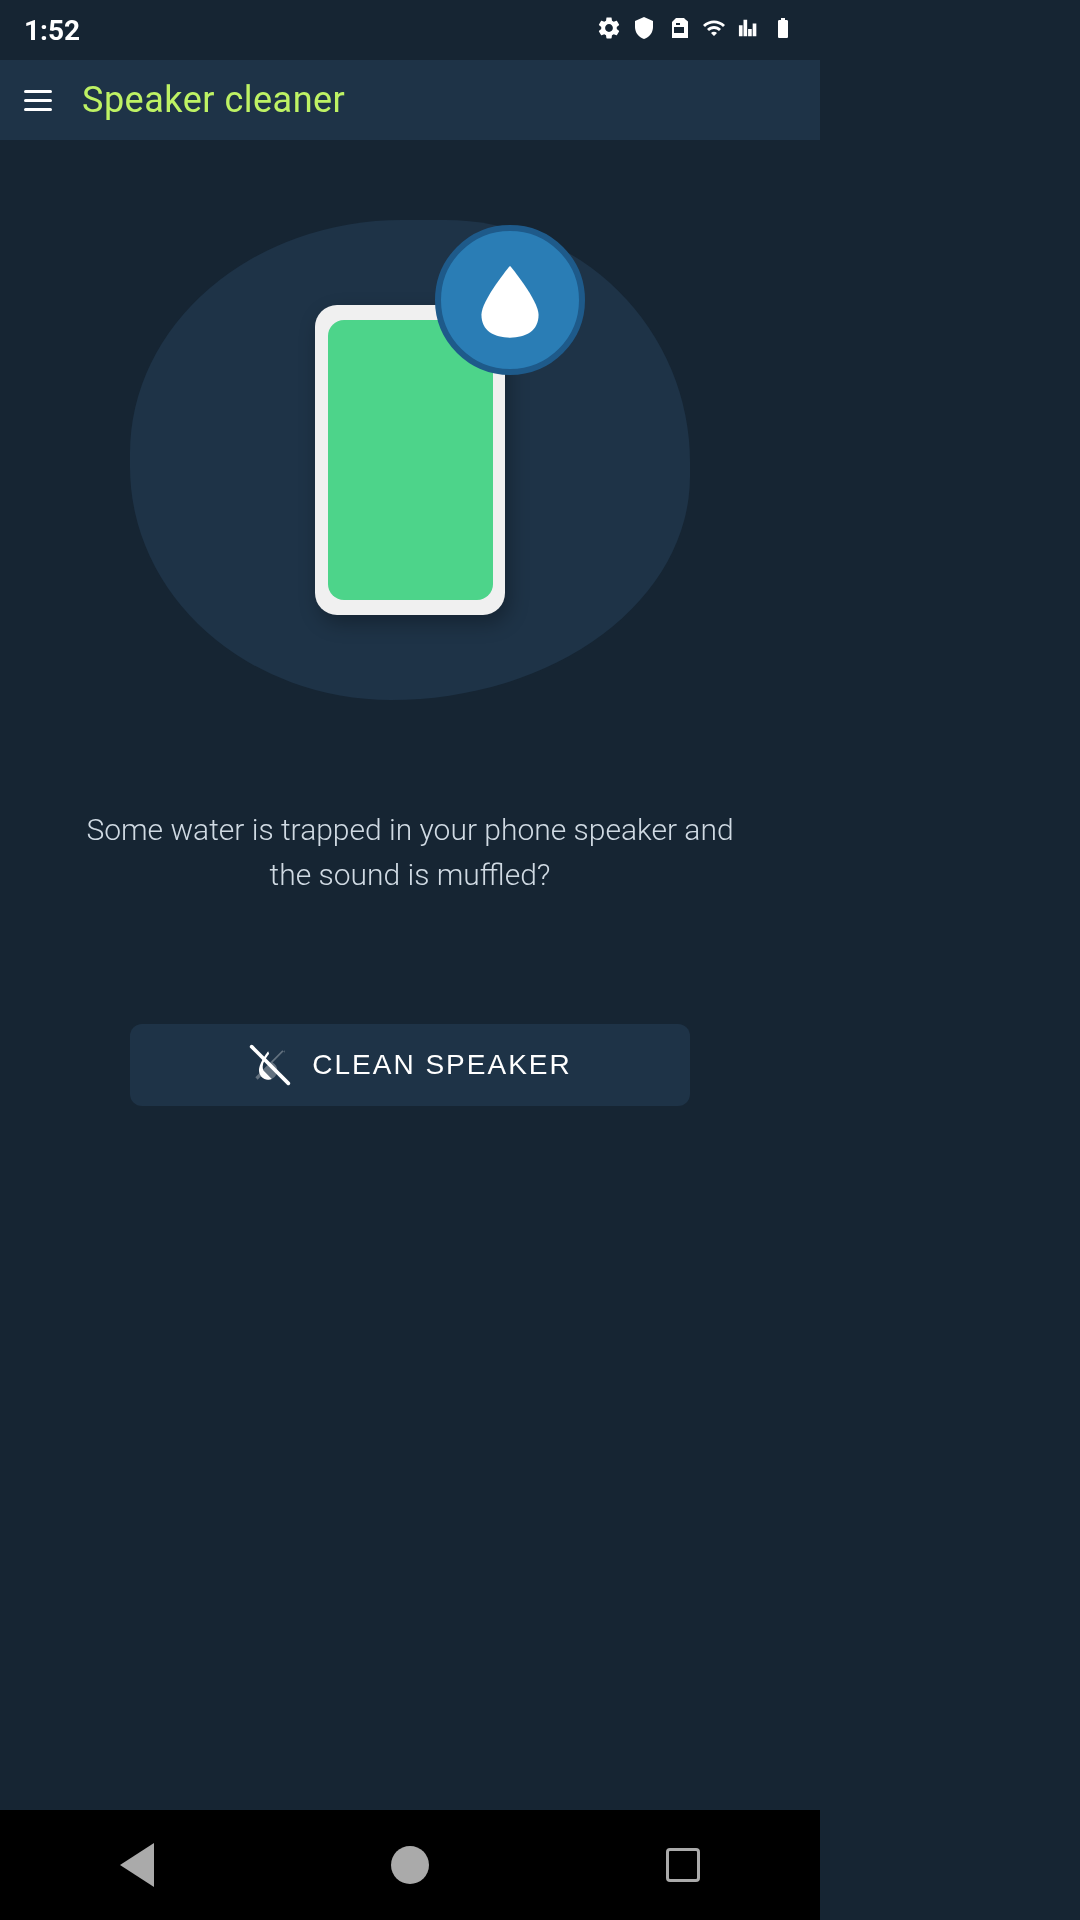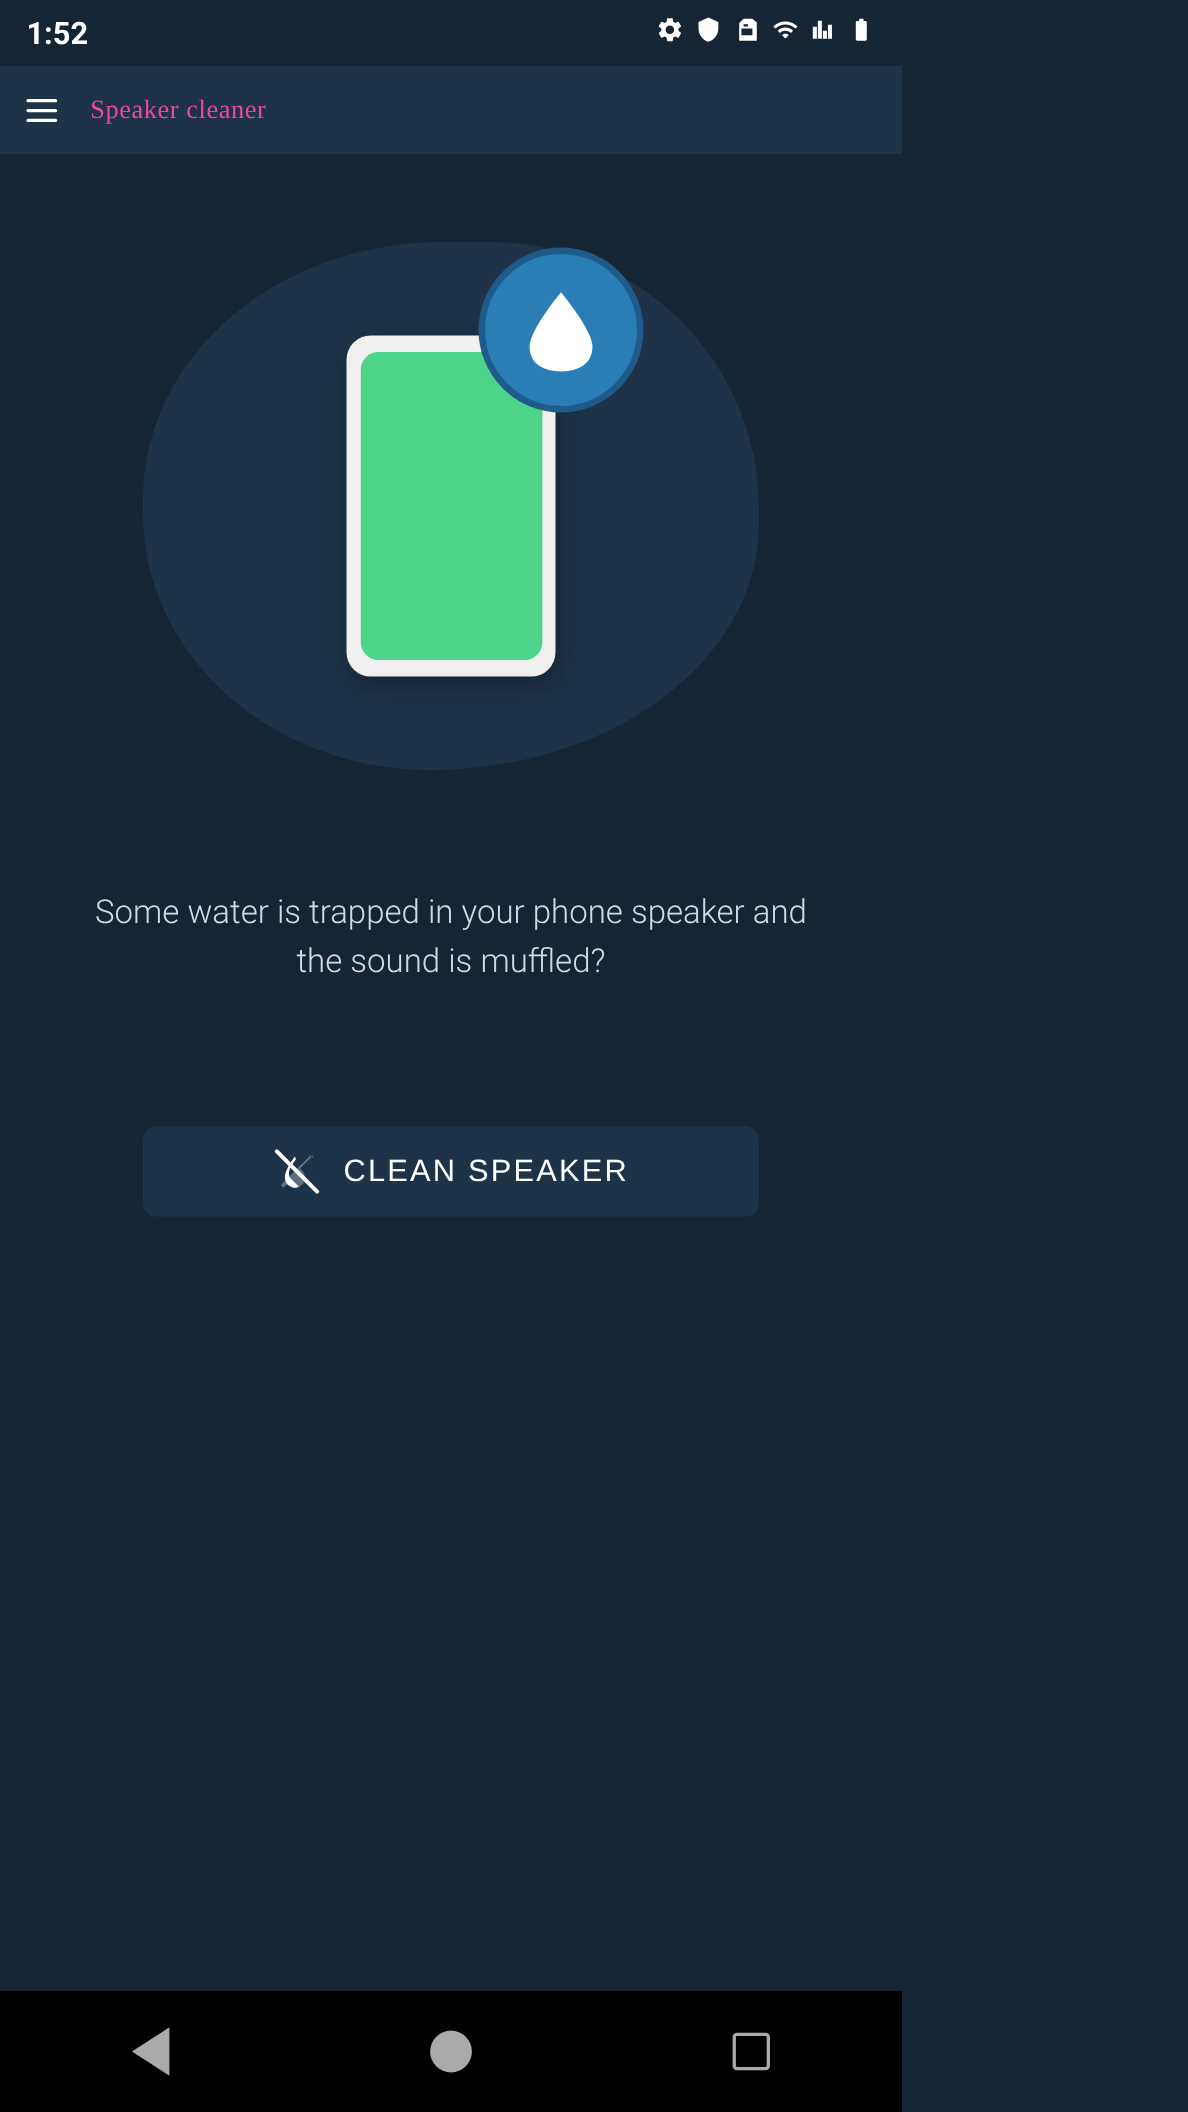--- a/index.html
+++ b/index.html
@@ -65,25 +65,24 @@
 
     .hamburger-icon span {
       display: block;
       width: 28px;
       height: 3px;
       background-color: #ffffff;
       border-radius: 2px;
     }
 
     .app-title {
-      font-size: 24px;
+      font-size: 36px;
       font-weight: 400;
-      color: #ec4899;
+      color: #bef264;
       letter-spacing: 0.5px;
-      font-family: Liberation Serif, serif;
     }
 
     
     .main-content {
       display: flex;
       flex-direction: column;
       align-items: center;
       padding: 60px 40px 40px;
       flex: 1;
       gap: 27px;

